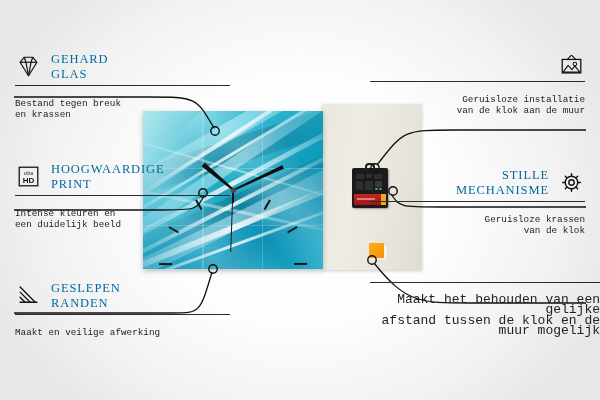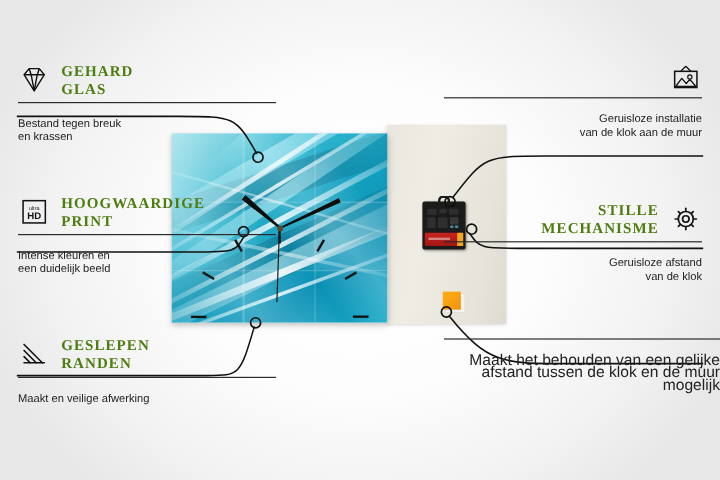--- a/index.html
+++ b/index.html
@@ -11,32 +11,32 @@
     position:relative;
   }
   .stage { position:absolute; inset:0; }
 
   
   .feat { position:absolute; width:215px; }
   .feat .head { display:flex; align-items:center; gap:9px; }
   .feat.right .head { flex-direction:row-reverse; }
   .feat .titlewrap {
     font-family:"Liberation Serif", serif;
-    font-weight:bold;
+    font-weight:normal;
     font-size:12.5px;
     letter-spacing:.9px;
     line-height:14.5px;
-    color:#4d7c0f;
+    color:#0369a1;
     text-transform:uppercase;
     white-space:pre-line;
   }
   .feat.right .titlewrap { text-align:right; }
   .feat .rule { height:1px; background:#2b2b2b; margin:4px 0 4px 0; width:100%; }
   .feat .desc {
-    font-family:Liberation Sans, sans-serif;
+    font-family:Liberation Mono, monospace;
     font-size:9.3px;
     line-height:11.2px;
     color:#222;
     white-space:pre-line;
     margin-top:12px;
   }
   .feat.right .desc { text-align:right; }
   .ico { width:27px; height:25px; flex:0 0 27px; display:block; }
   .ico svg { display:block; width:100%; height:100%; }
 
@@ -309,21 +309,21 @@
               <line x1="21.6" y1="19.6" x2="23.3" y2="21.3"></line>
           <line x1="23.3" y1="6.7" x2="21.6" y2="8.4"></line>
               <line x1="10.4" y1="19.6" x2="8.7" y2="21.3"></line>
         </g>
           </svg>
       </span>
       <span class="titlewrap">STILLE
 MECHANISME</span>
     </div>
     <div class="rule"></div>
-    <div class="desc">Geruisloze afstand
+    <div class="desc">Geruisloze krassen
 van de klok</div>
   </div>
 
   <div class="feat right" id="f-foam">
     <div class="rule"></div>
     <div class="desc">Maakt het behouden van een gelijke
 afstand tussen de klok en de muur mogelijk</div>
   </div>
 
 </div>

